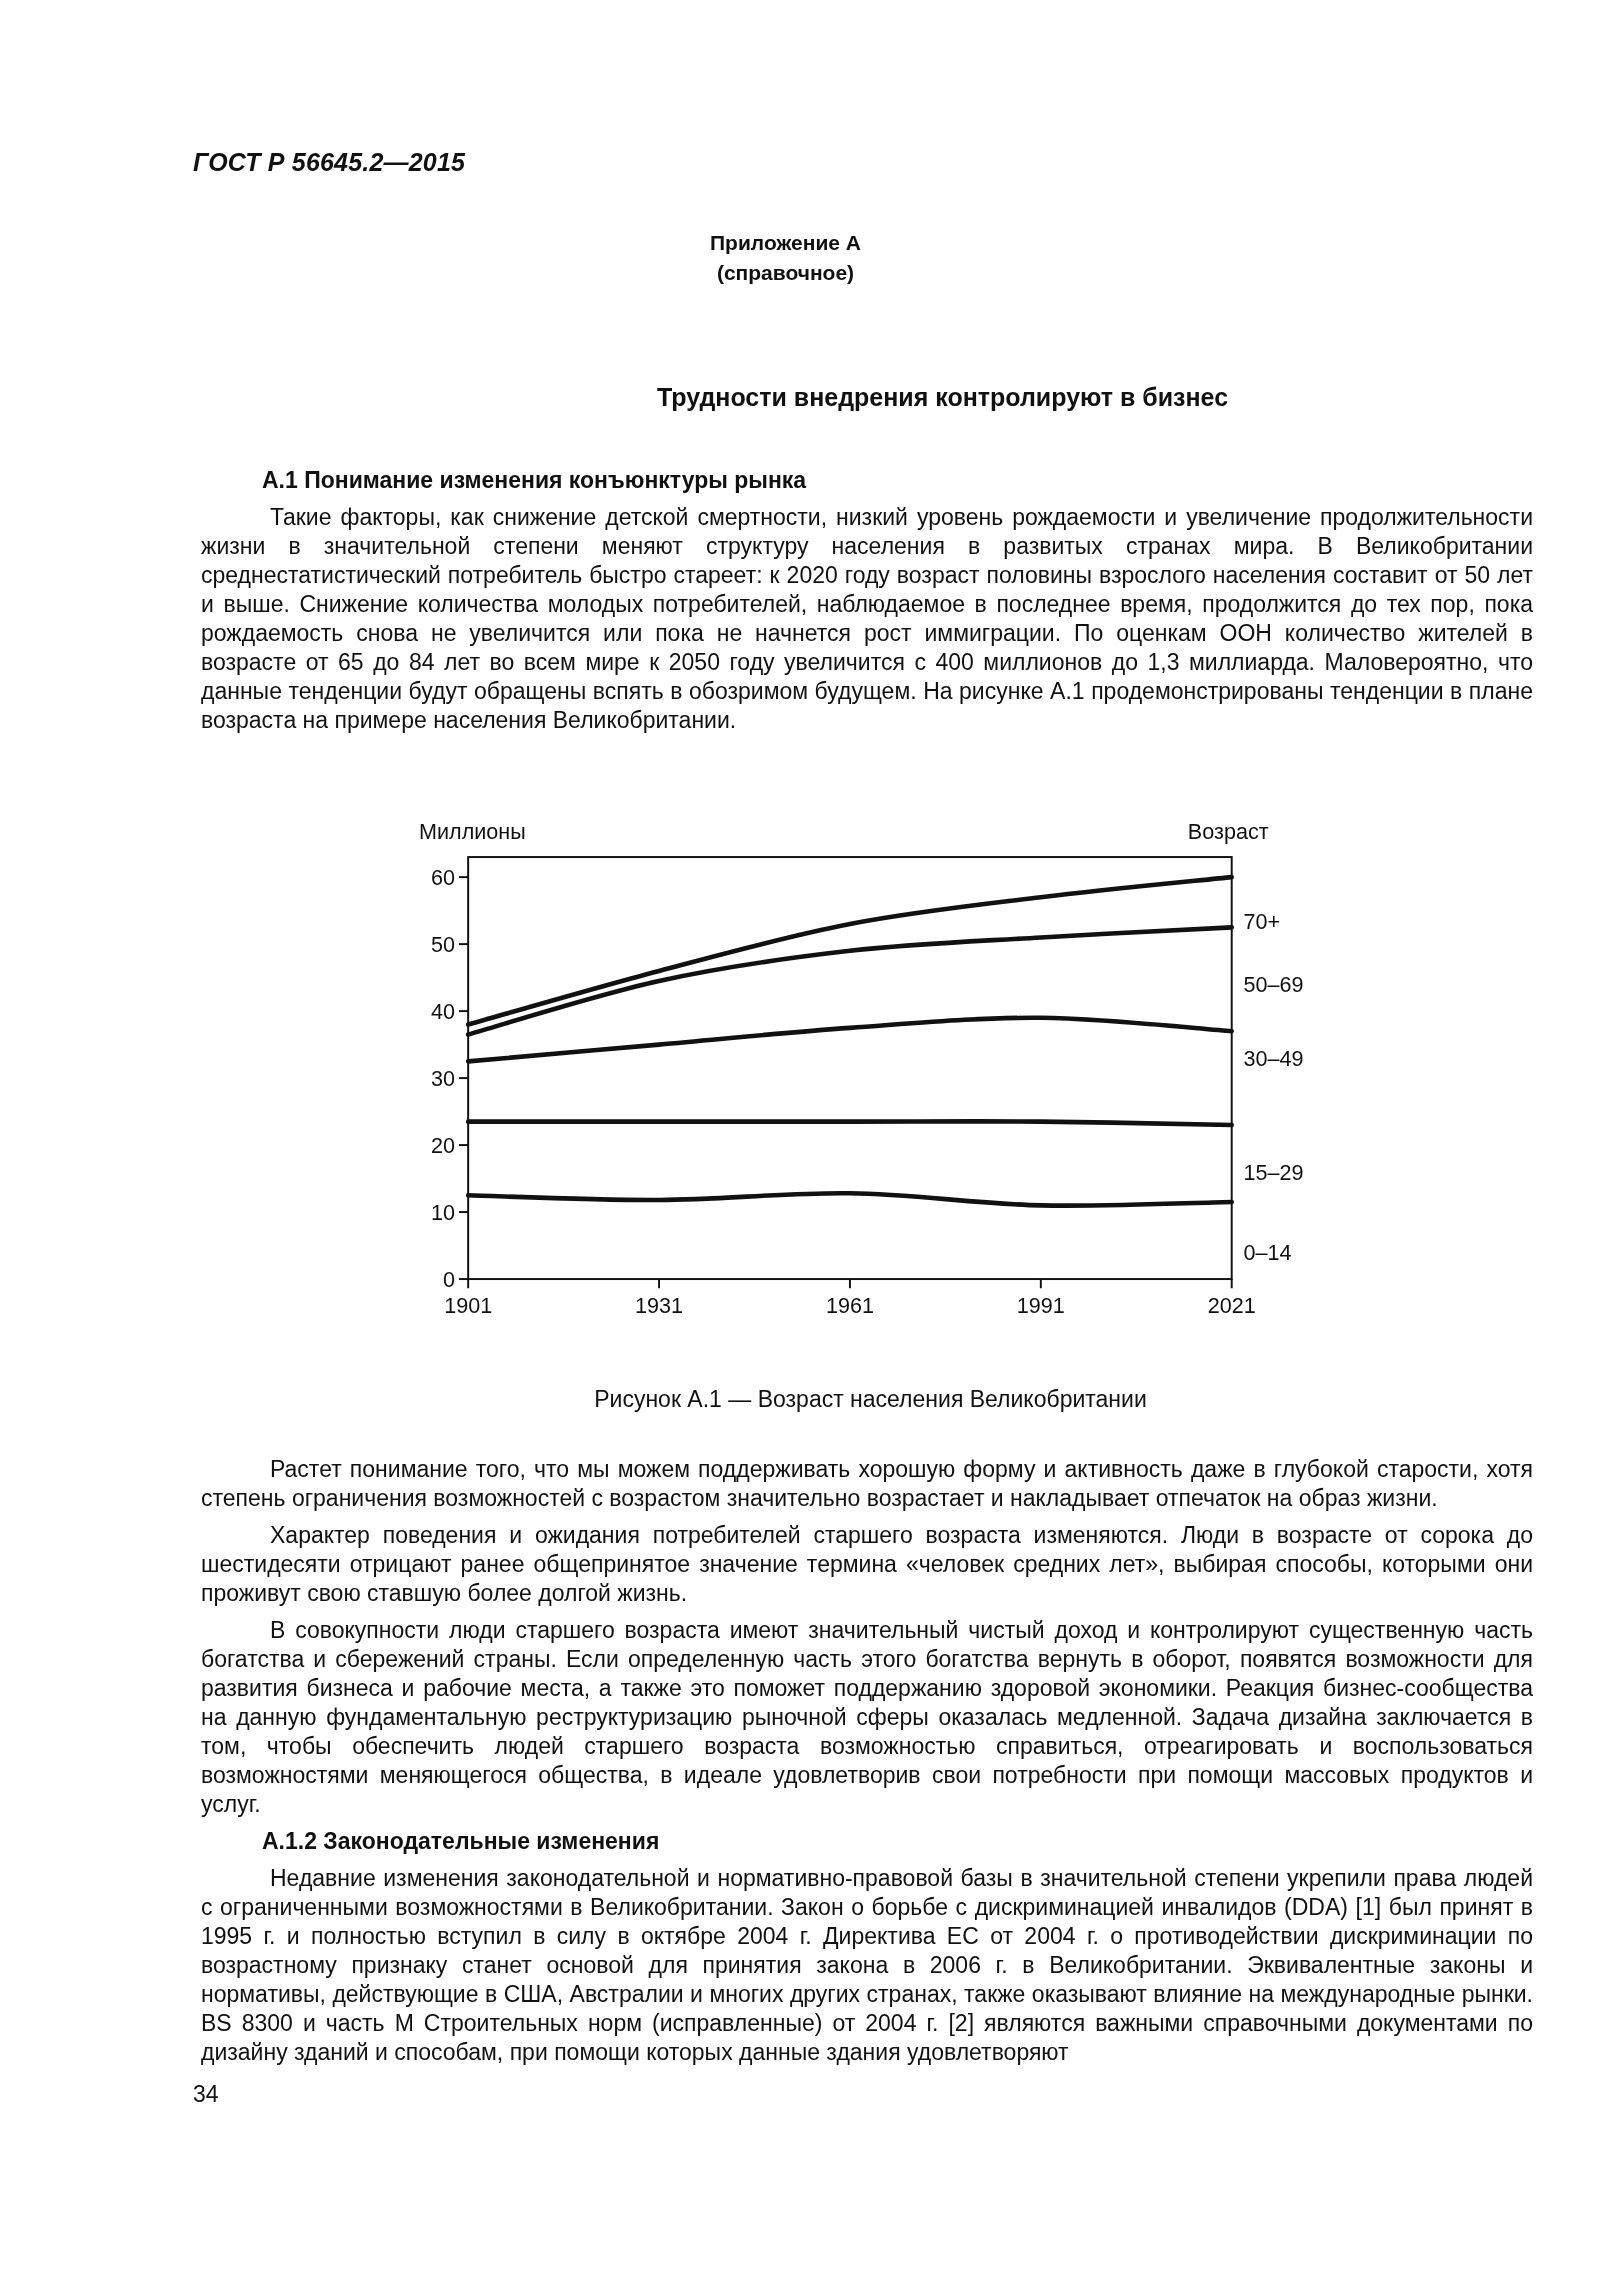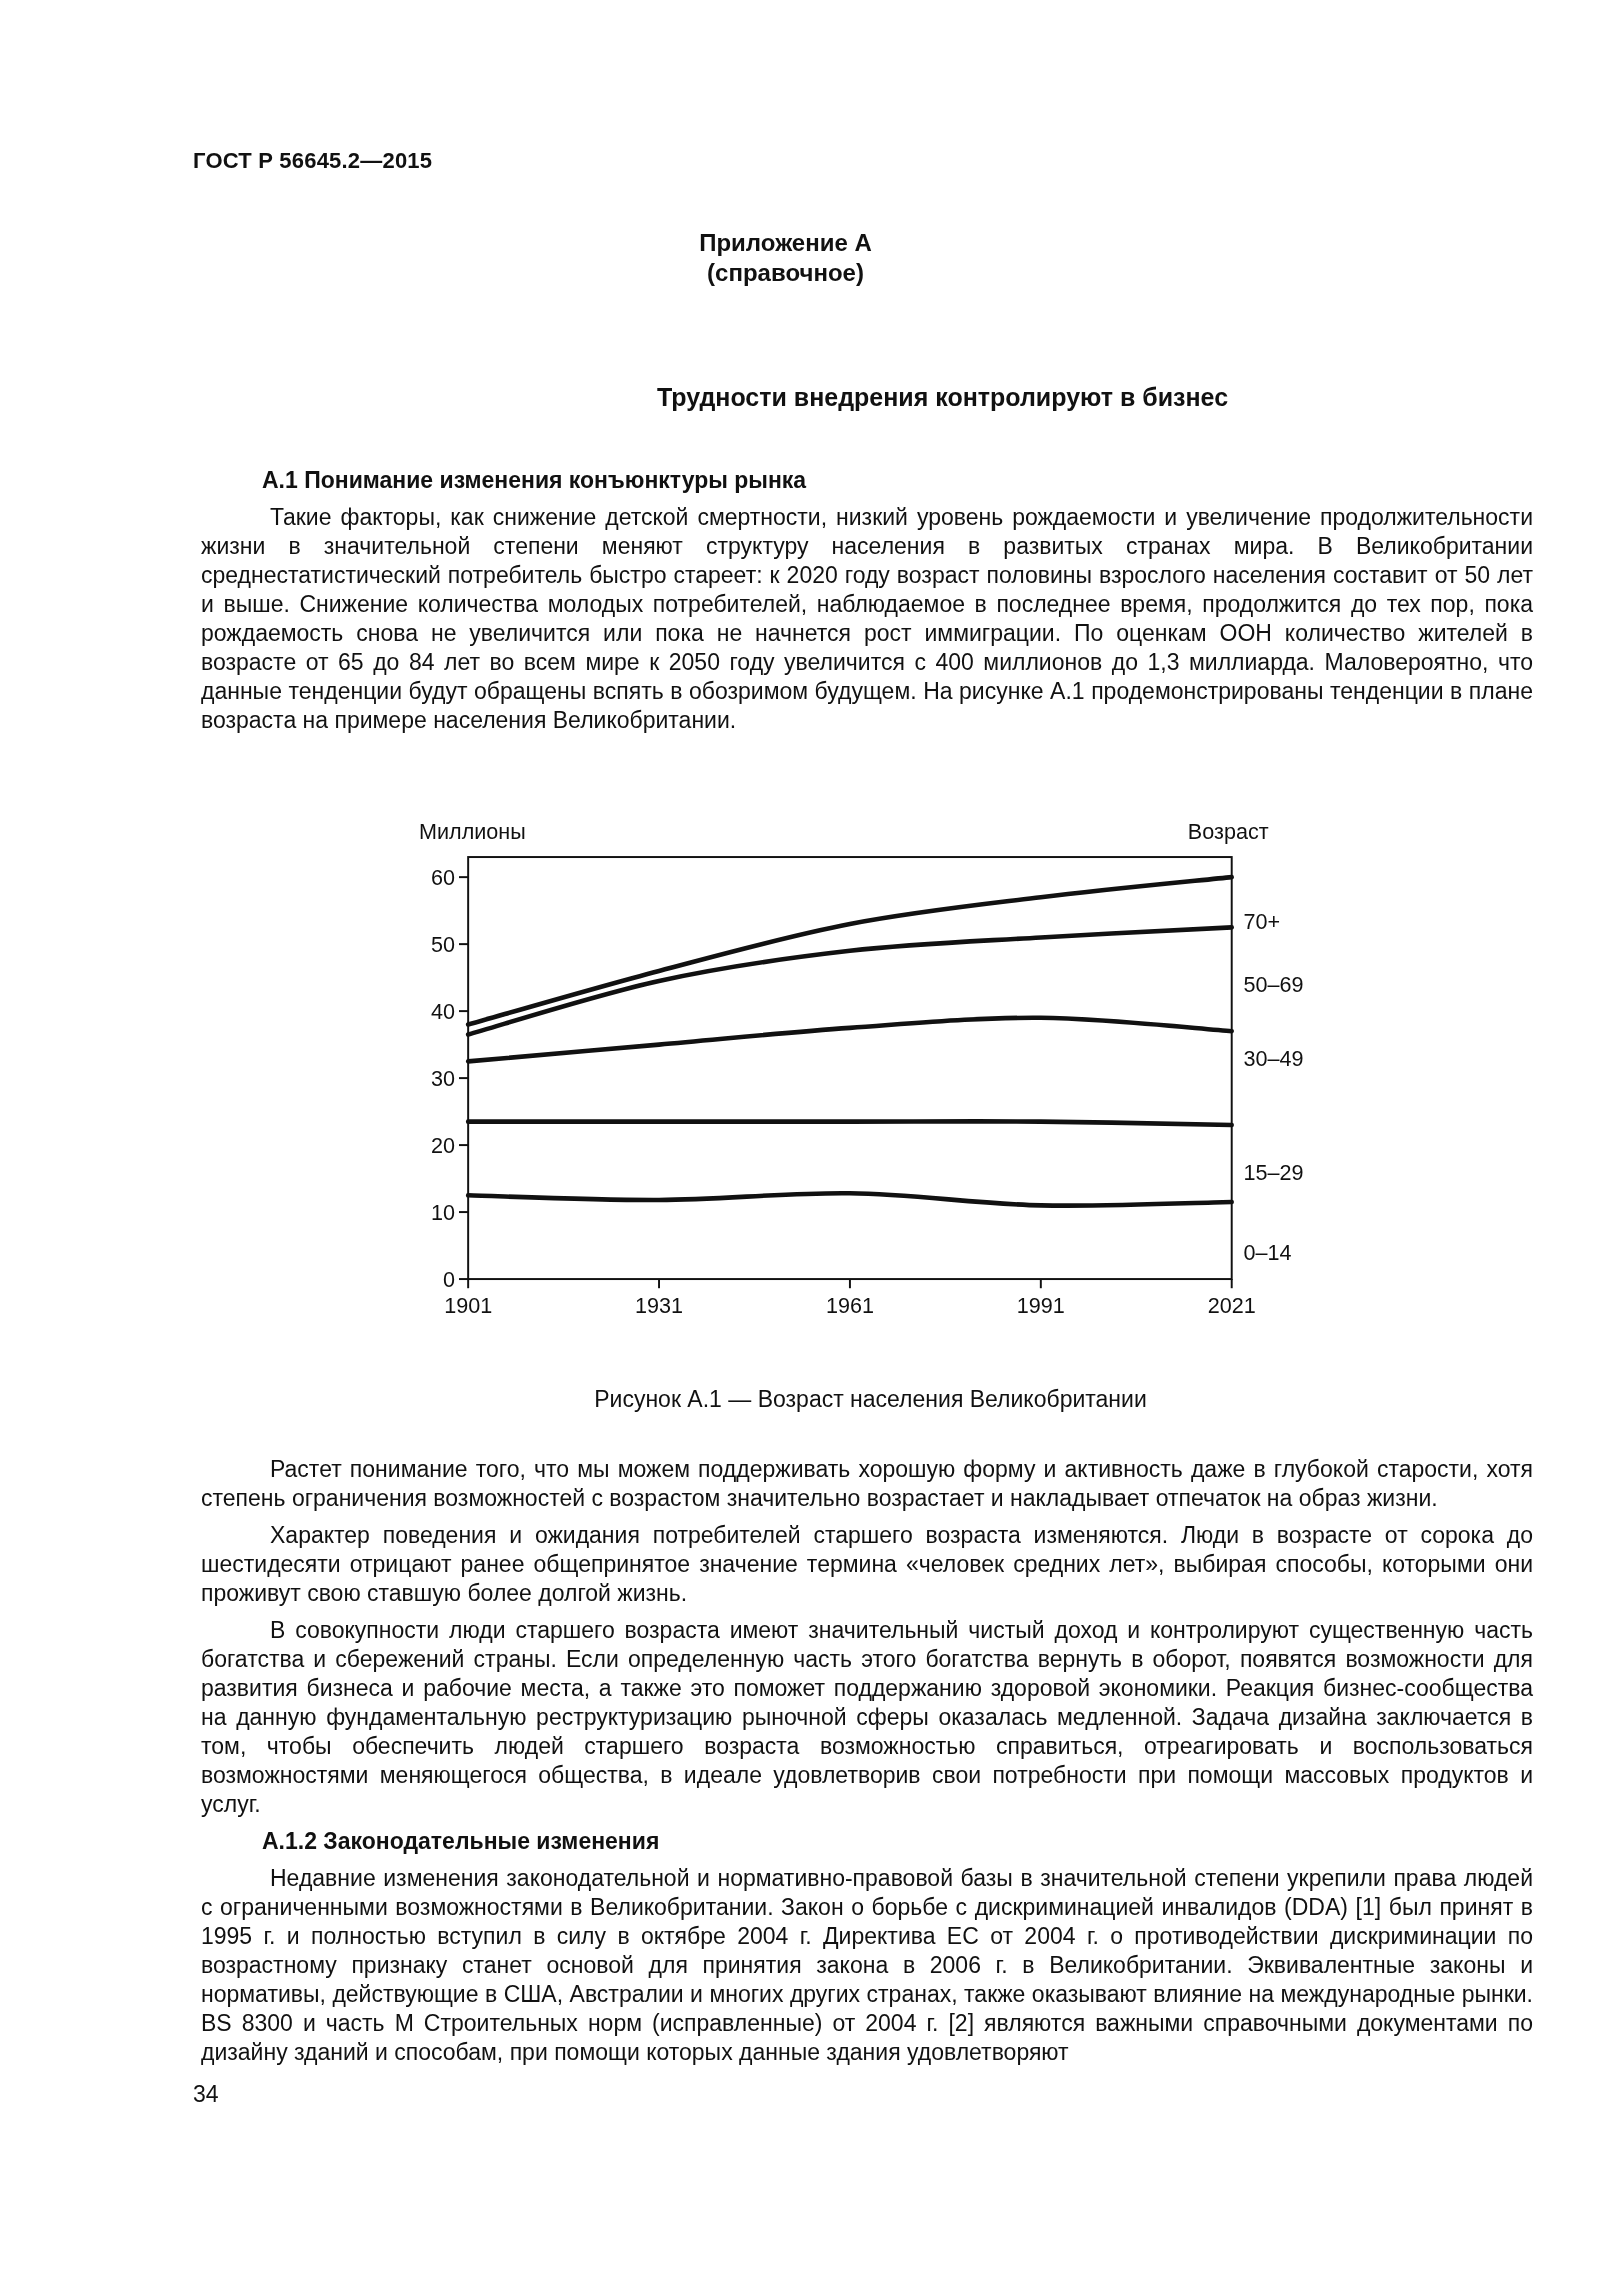--- a/index.html
+++ b/index.html
@@ -1,20 +1,20 @@
 <!DOCTYPE html>
 <html style="font-size:10.5px"><head>
 <meta charset="utf-8">
 <style>
   html, body { margin: 0; padding: 0; background: #ffffff; }
   body { width: 1623px; height: 2295px; position: relative; overflow: hidden;
          font-family: "Liberation Sans", sans-serif; color: #111; }
   .page { position: absolute; left: 0; top: 0; width: 1623px; height: 2295px; }
-  .doc-code { position: absolute; left: 193px; top: 148px; font-size: 22px; font-weight: bold; letter-spacing: 0.2px; }
-  .annex { position: absolute; left: 0; width: 1296px; top: 228px; text-align: center; font-size: 24px; font-weight: bold; line-height: 30px; padding-left: 275px; box-sizing: border-box; }
+  .doc-code { position: absolute; left: 193px; top: 148px; font-size: 25px; font-weight: bold; letter-spacing: 0.2px; font-style: italic; }
+  .annex { position: absolute; left: 0; width: 1296px; top: 228px; text-align: center; font-size: 21px; font-weight: bold; line-height: 30px; padding-left: 275px; box-sizing: border-box; }
   .annex div { width: 100%; }
   .title { position: absolute; left: 0; width: 1623px; top: 383px; text-align: center; font-size: 25px; font-weight: bold; padding-left: 262px; box-sizing: border-box; }
   .text-block { position: absolute; left: 193px; width: 1348px; font-size: 23px; line-height: 29px; text-align: justify; }
   .h { font-weight: bold; text-indent: 69px; }
   .p { text-indent: 69px; margin: 8px; }
   .caption { position: absolute; left: 0; width: 1623px; top: 1386px; text-align: center; font-size: 23px; padding-left: 118px; box-sizing: border-box; }
   .page-num { position: absolute; left: 193px; top: 2081px; font-size: 23px; }
   .chart { position: absolute; left: 406px; top: 811px; width: 916px; height: 537px; }
   .chart svg { width: 100%; height: 100%; }
   .chart text { font-family: "Liberation Sans", sans-serif; font-size: 33px; fill: #111; }

